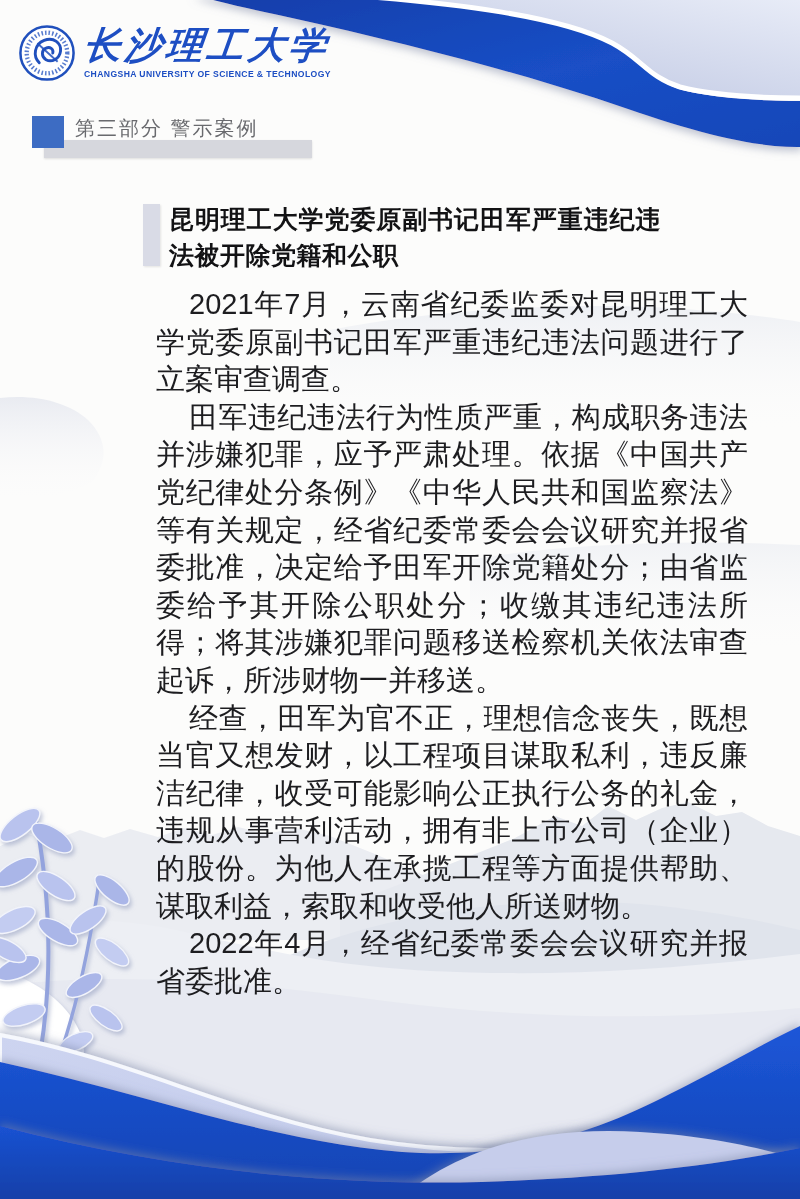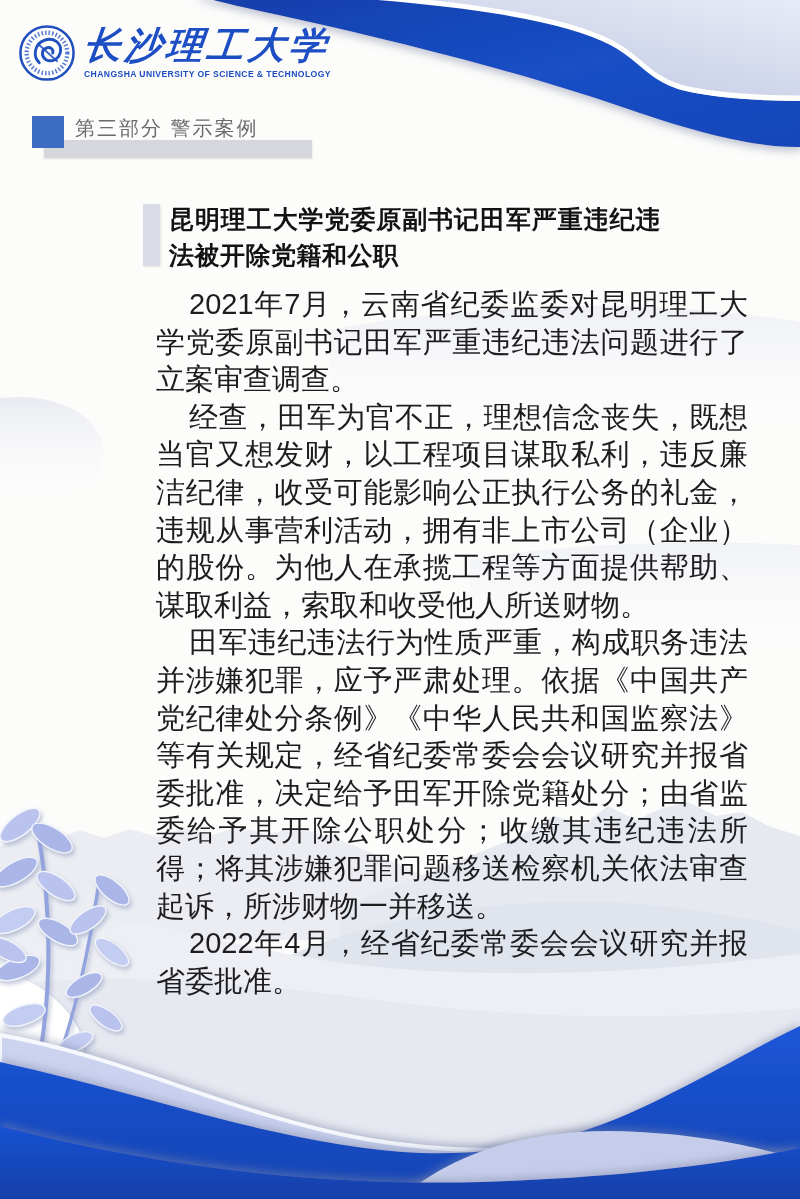--- a/index.html
+++ b/index.html
@@ -116,22 +116,22 @@
 </div>
 
 <div class="article-head">
   <div class="head-bar"></div>
   <div class="head-text">昆明理工大学党委原副书记田军严重违纪违法被开除党籍和公职</div>
 </div>
 
 <div class="article-body">
 
 <p>2021年7月，云南省纪委监委对昆明理工大学党委原副书记田军严重违纪违法问题进行了立案审查调查。</p>
+    <p>田军违纪违法行为性质严重，构成职务违法并涉嫌犯罪，应予严肃处理。依据《中国共产党纪律处分条例》《中华人民共和国监察法》等有关规定，经省纪委常委会会议研究并报省委批准，决定给予田军开除党籍处分；由省监委给予其开除公职处分；收缴其违纪违法所得；将其涉嫌犯罪问题移送检察机关依法审查起诉，所涉财物一并移送。</p>
     <p>经查，田军为官不正，理想信念丧失，既想当官又想发财，以工程项目谋取私利，违反廉洁纪律，收受可能影响公正执行公务的礼金，违规从事营利活动，拥有非上市公司（企业）的股份。为他人在承揽工程等方面提供帮助、谋取利益，索取和收受他人所送财物。</p>
-    <p>田军违纪违法行为性质严重，构成职务违法并涉嫌犯罪，应予严肃处理。依据《中国共产党纪律处分条例》《中华人民共和国监察法》等有关规定，经省纪委常委会会议研究并报省委批准，决定给予田军开除党籍处分；由省监委给予其开除公职处分；收缴其违纪违法所得；将其涉嫌犯罪问题移送检察机关依法审查起诉，所涉财物一并移送。</p>
     <p>2022年4月，经省纪委常委会会议研究并报省委批准。</p>
   </div>
 
 <svg class="layer" width="800" height="420" viewBox="0 0 420 … 0" style="top:780px;z-index:2">
 </svg>
 <svg class="layer" width="800" height="420" viewBox="0 0 800 420" style="top:780px;z-index:2">
   <defs>
     <linearGradient id="gLav2" x1="0" y1="0" x2="1" y2="1">
       <stop offset="0" stop-color="#cdd4f0"></stop>
       <stop offset="1" stop-color="#bfc8e9"></stop>

